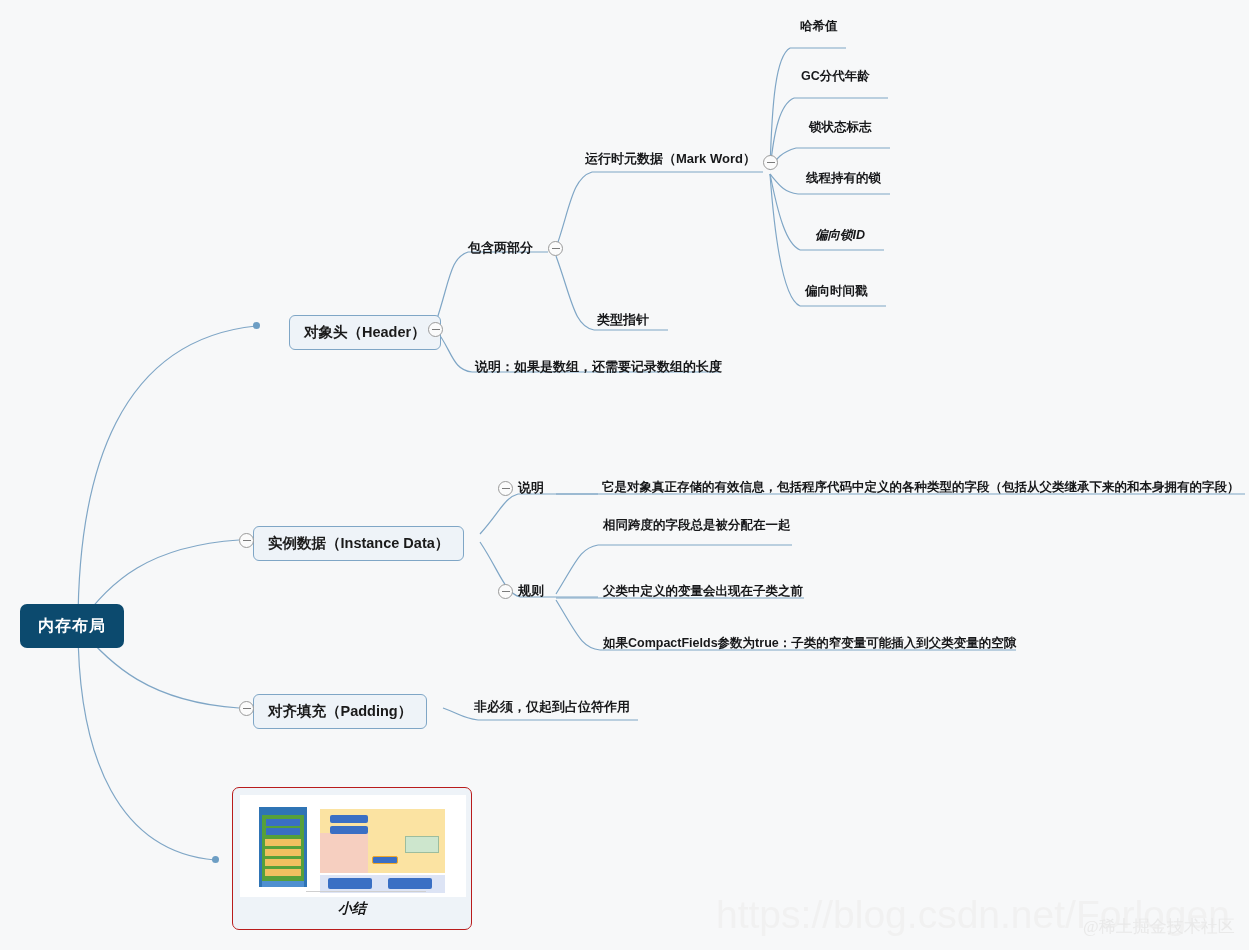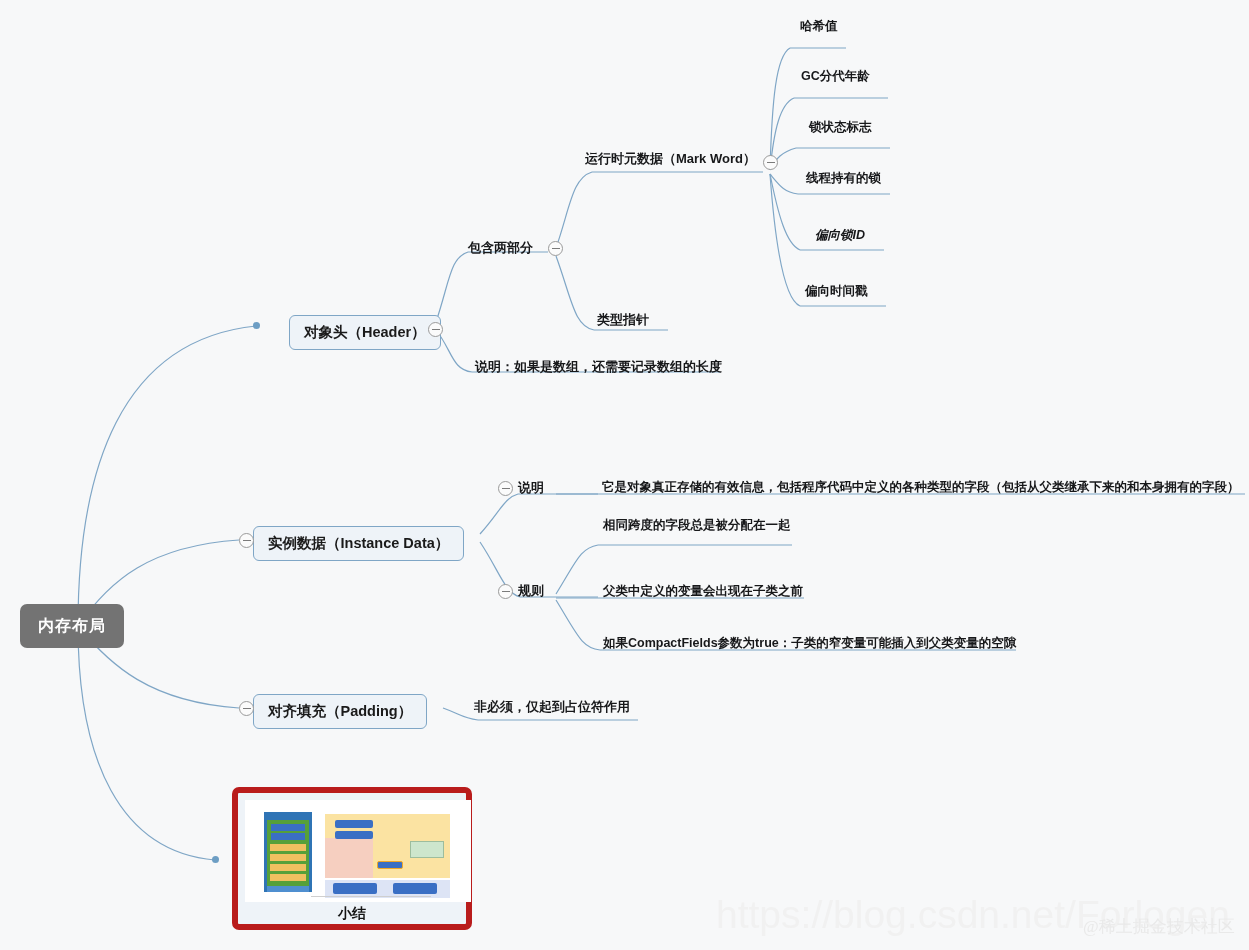--- a/index.html
+++ b/index.html
@@ -29,21 +29,21 @@
     height: 950px;
     pointer-events: none;
   }
   .node {
     position: absolute;
     white-space: nowrap;
     text-align: center;
   }
   
   .root-node {
-    background: #737373;
+    background: #0c4a6e;
     color: #ffffff;
     font-weight: bold;
     font-size: 16px;
     border-radius: 7px;
     padding: 14px 18px;
     letter-spacing: 1px;
     box-shadow: 0 0 0 0 rgba(0,0,0,0);
     line-height: 1;
   }
   
@@ -96,24 +96,25 @@
     position: absolute;
     width: 7px;
     height: 7px;
     border-radius: 50%;
     background: #6d9ec4;
   }
   
   .image-node {
     position: absolute;
     background: #eef3f8;
-    border: 6px solid #b91c1c;
+    border: 1px solid #b91c1c;
     border-radius: 7px;
     padding: 7px 7px 4px 7px;
     box-sizing: border-box;
+    font-style: italic;
   }
   .thumb {
     width: 226px;
     height: 102px;
     background: #ffffff;
     position: relative;
     overflow: hidden;
   }
   .caption {
     text-align: center;

